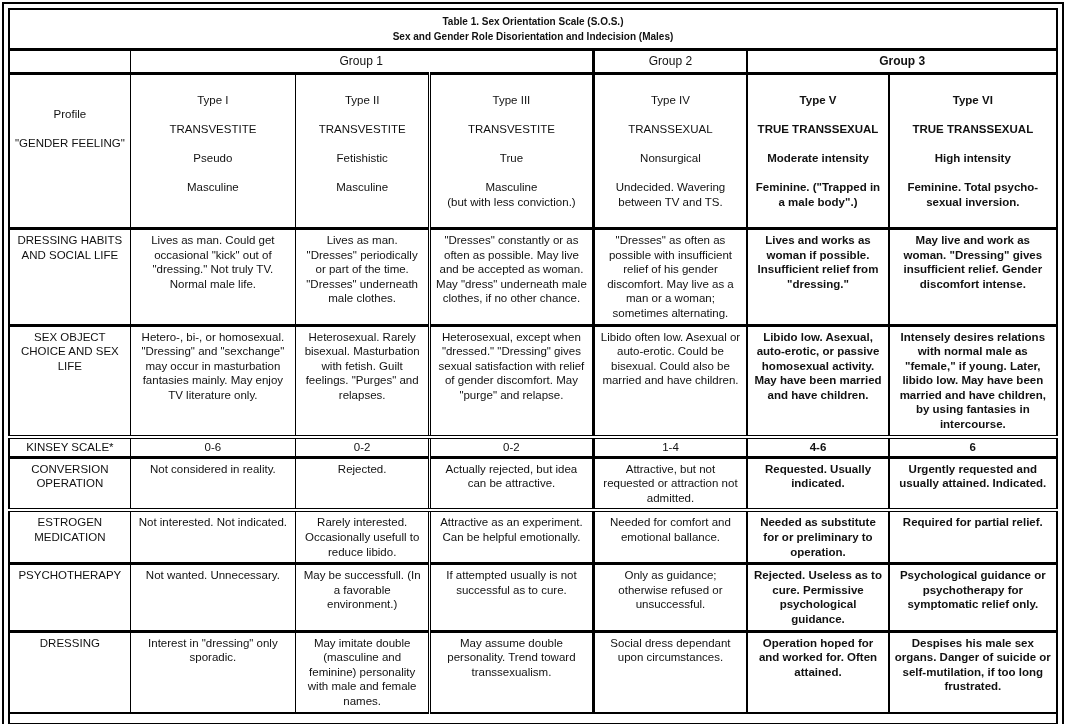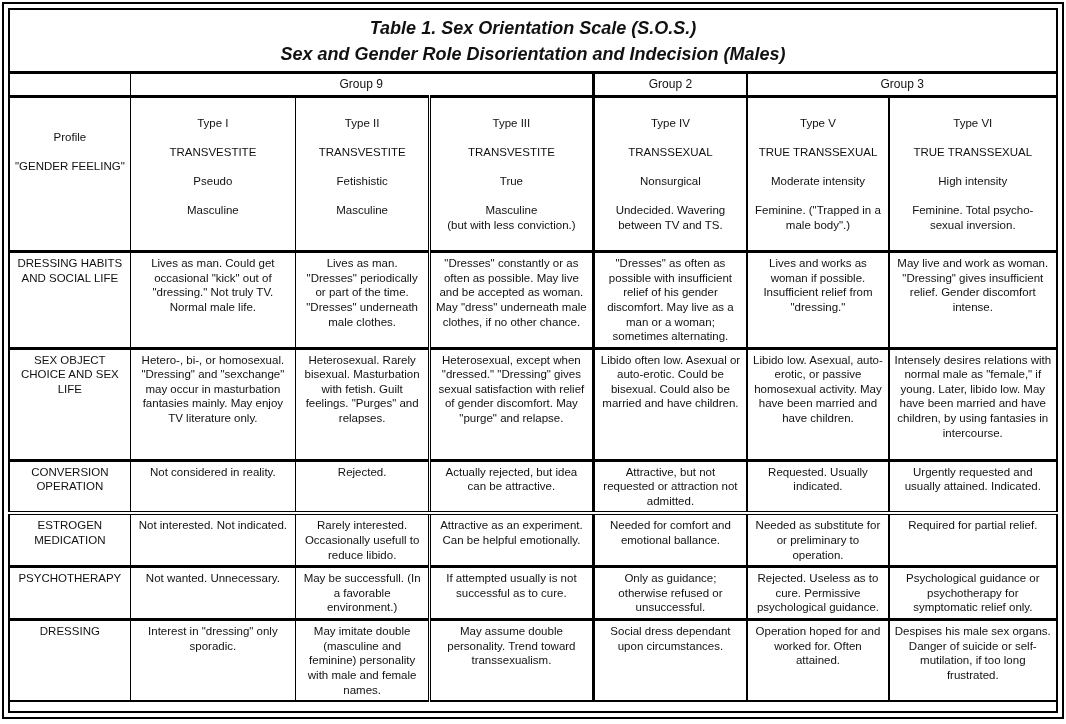--- a/index.html
+++ b/index.html
@@ -24,21 +24,21 @@
     border: 1px solid #000;
     vertical-align: top;
     text-align: center;
     padding: 3px 4px;
     font-size: 11.5px;
     line-height: 1.27;
     white-space: pre-line;
   }
   
   tr.title-row td { border-left: none; border-right: none; padding: 5px 4px 4px; white-space: normal; }
-  .t-line { font-weight: bold; font-style: italic; font-size: 18px; line-height: 1.45; }
+  .t-line { font-weight: bold; font-size: 10px; line-height: 1.45; }
   
   tr.group-row { height: 24px; }
   tr.group-row td { vertical-align: middle; font-size: 12px; padding: 2px 4px; }
   
   tr.r-profile { height: 118px; }
   td.profile-label { padding-top: 32px; text-align: center; }
   .type-h { }
   
   tr.r-dressing { height: 96px; }
   tr.r-sexobject { height: 112px; }
@@ -48,21 +48,21 @@
   tr.r-estrogen { height: 50px; margin-left: 8px; }
   tr.r-psycho { height: 53px; }
   tr.r-remarks { height: 81px; }
   
   tr.sep3 td { border-top: 3px solid #000; }
   tr.sepdbl td { border-top: 4px double #000; }
   tr.sep2 td { border-top: 2px solid #000; }
   
   td.vdouble { border-left: 3px double #000; }
   td.vthick { border-left: 3px solid #000; }
-  td.v2 { border-left: 2px solid #000; }
+  td.v2 { border-left: 2px solid #000; font-weight: bold; }
   
   tr.footer-row td {
     border-left: none; border-right: none;
     text-align: left; white-space: normal;
     padding: 3px 5px 6px;
     font-size: 11.5px; line-height: 1.4;
     vertical-align: top;
   }
 </style>
 </head>
@@ -83,21 +83,21 @@
     <tbody>
         <tr class="title-row">
       <td colspan="7">
         <div class="t-line">Table 1. Sex Orientation Scale (S.O.S.)</div>
         <div class="t-line">Sex and Gender Role Disorientation and Indecision (Males)</div>
       </td>
     </tr>
 
     <tr class="group-row sep3">
       <td></td>
-      <td colspan="3">Group 9</td>
+      <td colspan="3">Group 1</td>
       <td class="vthick">Group 2</td>
       <td colspan="2" class="v2">Group 3</td>
     </tr>
 
     <tr class="r-profile sep3">
       <td class="profile-label">Profile
 
 "GENDER FEELING"</td>
       <td>
         <div class="type-h">Type I</div>
@@ -164,20 +164,29 @@
     <tr class="r-sexobject sep3">
       <td>SEX OBJECT CHOICE AND SEX LIFE</td>
       <td>Hetero-, bi-, or homosexual. "Dressing" and "sexchange" may occur in masturbation fantasies mainly. May enjoy TV literature only.</td>
       <td>Heterosexual. Rarely bisexual. Masturbation with fetish. Guilt feelings. "Purges" and relapses.</td>
       <td class="vdouble">Heterosexual, except when "dressed." "Dressing" gives sexual satisfaction with relief of gender discomfort. May "purge" and relapse.</td>
       <td class="vthick">Libido often low. Asexual or auto-erotic. Could be bisexual. Could also be married and have children.</td>
       <td class="v2">Libido low. Asexual, auto-erotic, or passive homosexual activity. May have been married and have children.</td>
       <td class="v2">Intensely desires relations with normal male as "female," if young. Later, libido low. May have been married and have children, by using fantasies in intercourse.</td>
     </tr>
 
+    <tr class="r-kinsey sepdbl">
+      <td>KINSEY SCALE*</td>
+      <td>0-6</td>
+      <td>0-2</td>
+      <td class="vdouble">0-2</td>
+      <td class="vthick">1-4</td>
+      <td class="v2">4-6</td>
+      <td class="v2">6</td>
+    </tr>
 
     <tr class="r-conversion sep3">
       <td>CONVERSION OPERATION</td>
       <td>Not considered in reality.</td>
       <td>Rejected.</td>
       <td class="vdouble">Actually rejected, but idea can be attractive.</td>
       <td class="vthick">Attractive, but not requested or attraction not admitted.</td>
       <td class="v2">Requested. Usually indicated.</td>
       <td class="v2">Urgently requested and usually attained. Indicated.</td>
     </tr>

